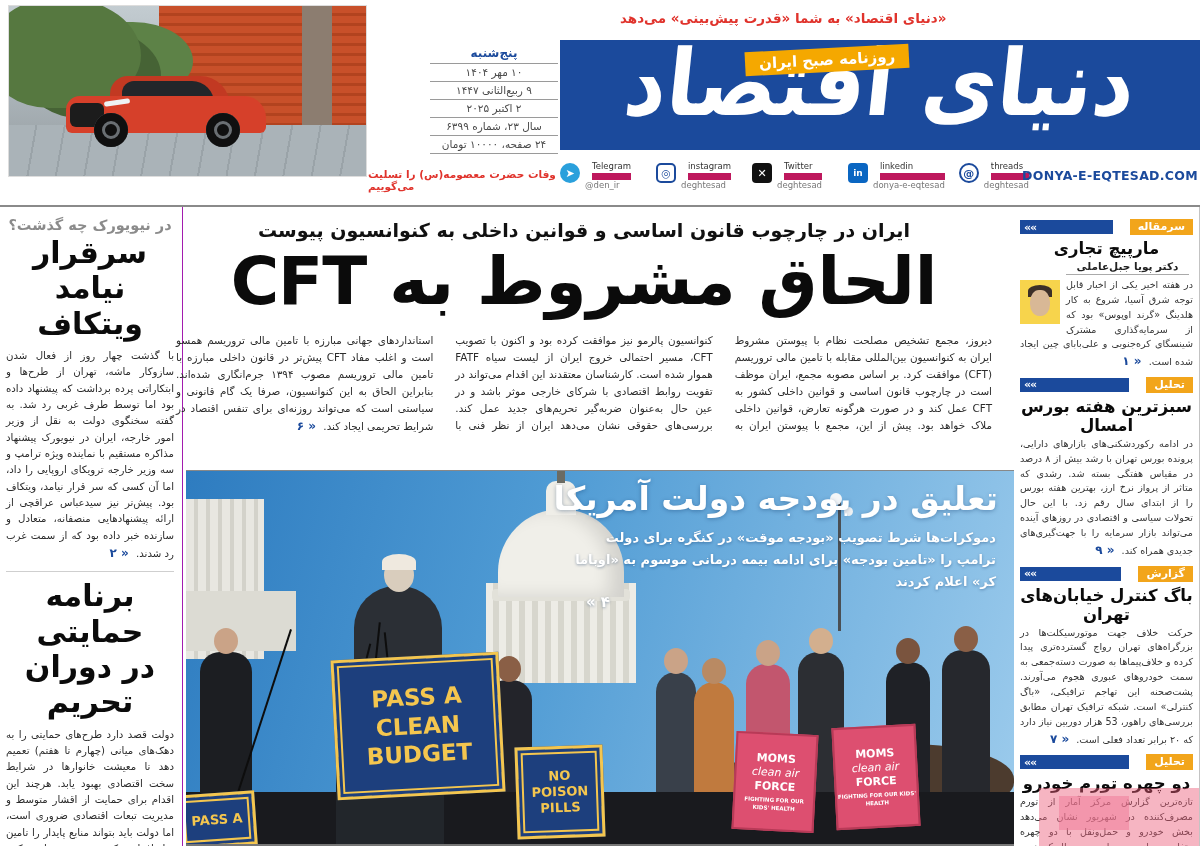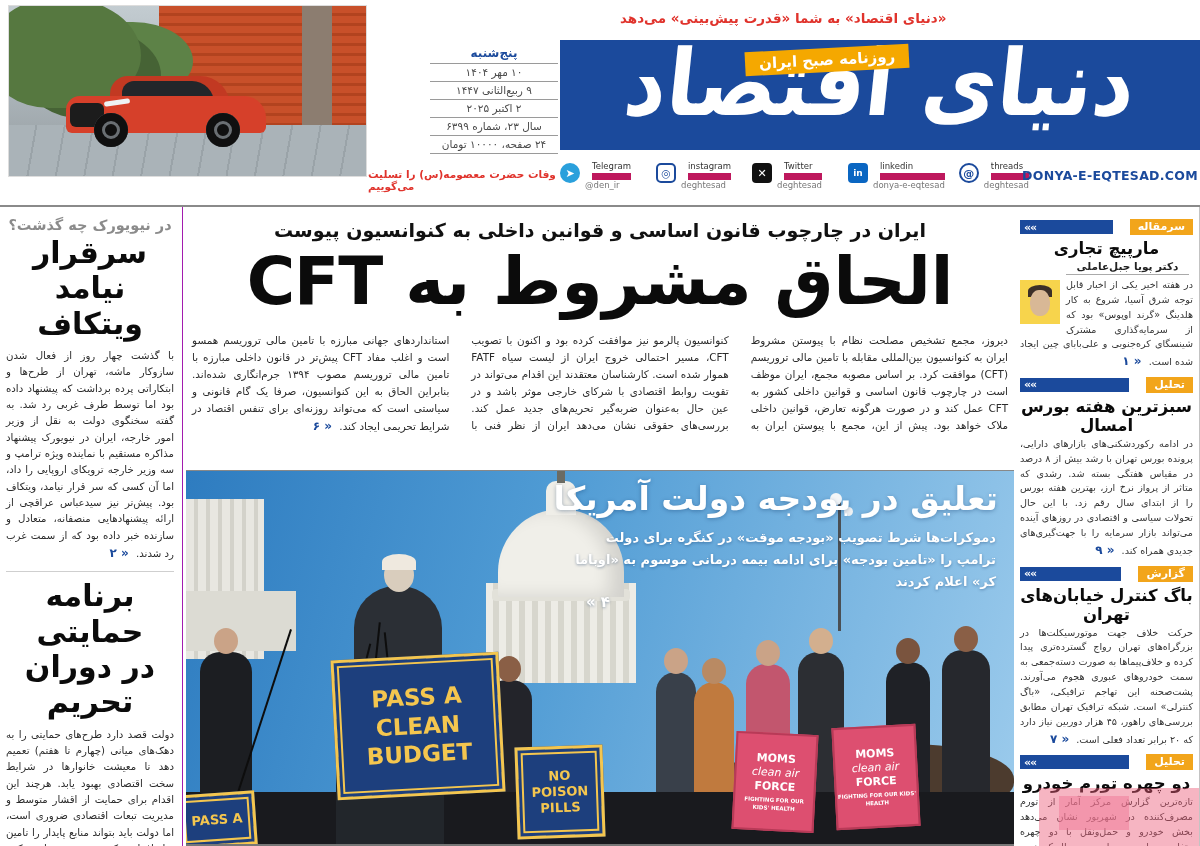--- a/index.html
+++ b/index.html
@@ -52,21 +52,21 @@
   .soc .tx .n{border-bottom:7px solid #be185d;padding-bottom:1px;color:#333;margin-left:7px;}
   .soc .tx .h{color:#777;}
   #site{position:absolute;right:2px;top:168px;color:#1b4a9c;font-weight:bold;font-size:12.5px;letter-spacing:.3px;}
   #condolence{position:absolute;left:368px;top:168px;width:190px;text-align:left;color:#e0332c;font-weight:bold;
         font-size:10.5px;direction:rtl;}
   
   #leftcol{position:absolute;left:0;top:207px;width:183px;height:639px;border-left:none;border-right:1px solid #a21caf;
         padding:6px 8px 16px 6px;box-sizing:border-box;direction:rtl;overflow:hidden;}
   #sidebar{position:absolute;left:1016px;top:207px;width:184px;height:639px;border-right:1px solid #c3c3c3;
         padding:6px 6px 0 4px;box-sizing:border-box;direction:rtl;overflow:hidden;}
-  #lead{position:absolute;left:186px;top:207px;width:828px;height:260px;direction:rtl;}
+  #lead{position:absolute;left:170px;top:207px;width:828px;height:260px;direction:rtl;}
   .kicker-main{font-size:19px;font-weight:bold;color:#111;text-align:center;margin-top:12px;}
   .headline-main{font-size:66px;font-weight:900;color:#0b0b0b;text-align:center;margin-top:6px;letter-spacing:-1px;line-height:1.05;}
   .lead-body{margin:16px 6px 0;column-count:3;column-gap:22px;font-size:10.4px;line-height:1.62;text-align:justify;color:#2b2b2b;}
   .pgm{color:#1b4a9c;font-weight:900;font-size:12px;padding-right:4px;white-space:nowrap;}
   
   .kicker-sm{color:#8b8b8b;font-weight:bold;font-size:14.5px;text-align:center;margin:4px 0 2px;}
   .hl-left{font-size:30px;font-weight:900;color:#0b0b0b;text-align:center;line-height:1.18;letter-spacing:-1px;}
   .body-sm{font-size:10.2px;line-height:1.6;text-align:justify;color:#2b2b2b;margin-top:7px;}
   .sep{border:none;border-top:1px solid #cfcfcf;margin:8px 0 6px;}
   
@@ -339,21 +339,21 @@
       <div class="sb-body"><span>در ادامه رکوردشکنی‌های بازارهای دارایی، پرونده بورس تهران با رشد بیش از ۸ درصد در مقیاس هفتگی بسته شد. رشدی که متاثر از پرواز نرخ ارز، بهترین هفته بورس را از ابتدای سال رقم زد. با این حال تحولات سیاسی و اقتصادی در روزهای آینده می‌تواند بازار سرمایه را با جهت‌گیری‌های جدیدی همراه کند.</span>
         <span class="pgm">« ۹</span></div>
     </div>
 
     <div class="sb-item">
       <div class="sb-taghead">
           <span class="sb-bluebar">««</span>
         <span class="sb-tag">گزارش</span>
         </div>
       <div class="sb-hl">باگ کنترل خیابان‌های تهران</div>
-      <div class="sb-body"><span>حرکت خلاف جهت موتورسیکلت‌ها در بزرگراه‌های تهران رواج گسترده‌تری پیدا کرده و خلاف‌پیماها به صورت دسته‌جمعی به سمت خودروهای عبوری هجوم می‌آورند. پشت‌صحنه این تهاجم ترافیکی، «باگ کنترلی» است. شبکه ترافیک تهران مطابق بررسی‌های راهور، ۴۵ هزار دوربین نیاز دارد که ۲۰ برابر تعداد فعلی است.</span>
+      <div class="sb-body"><span>حرکت خلاف جهت موتورسیکلت‌ها در بزرگراه‌های تهران رواج گسترده‌تری پیدا کرده و خلاف‌پیماها به صورت دسته‌جمعی به سمت خودروهای عبوری هجوم می‌آورند. پشت‌صحنه این تهاجم ترافیکی، «باگ کنترلی» است. شبکه ترافیک تهران مطابق بررسی‌های راهور، 53 هزار دوربین نیاز دارد که ۲۰ برابر تعداد فعلی است.</span>
         <span class="pgm">« ۷</span></div>
     </div>
 
     <div class="sb-item">
       <div class="sb-taghead">
           <span class="sb-bluebar">««</span>
         <span class="sb-tag">تحلیل</span>
         </div>
       <div class="sb-hl">دو چهره تورم خودرو</div>
       <div class="sb-body"><span>تازه‌ترین گزارش مرکز آمار از تورم مصرف‌کننده در شهریور نشان می‌دهد بخش خودرو و حمل‌ونقل با دو چهره متفاوت مواجه بوده است. درحالی‌که خرید و نگهداری وسایل نقلیه به‌دلیل رکود معاملات و افت قدرت خرید، تورمی پایین‌تر از رشد شاخص کل ثبت کرده، حمل‌ونقل عمومی با جهش ۵۶ درصدی، فشار سنگینی بر خانوارها وارد کرده است.</span>

